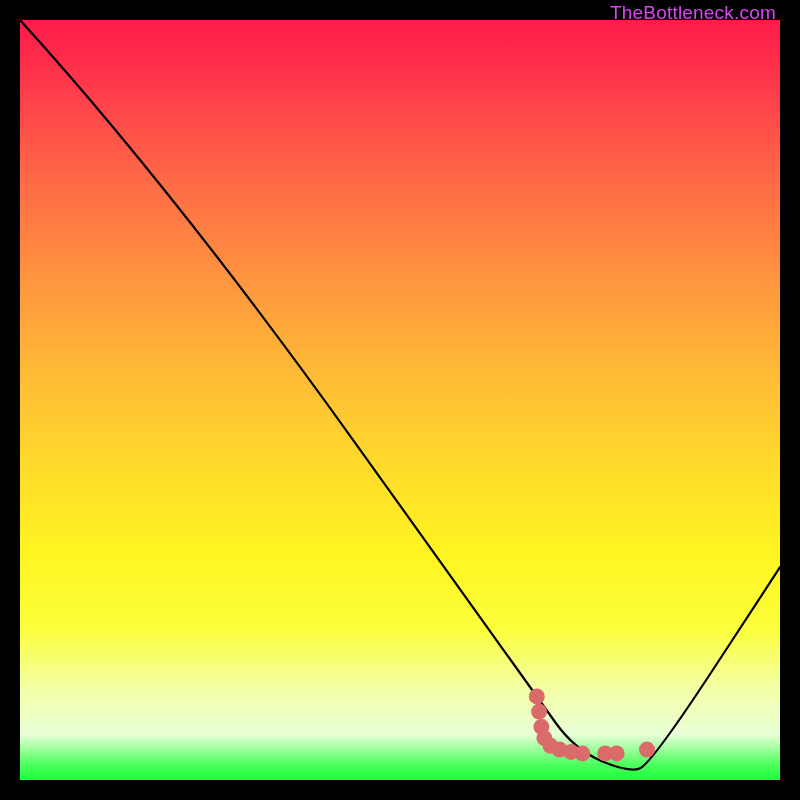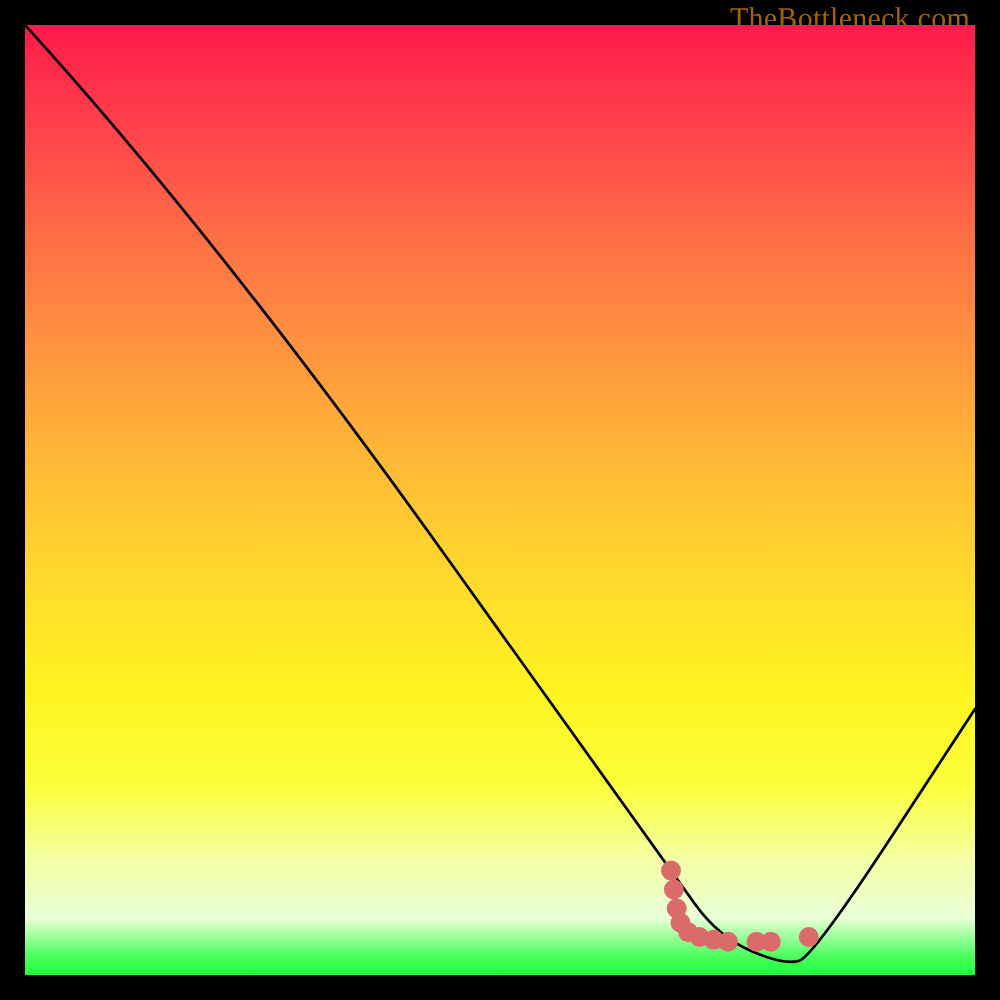--- a/index.html
+++ b/index.html
@@ -38,25 +38,24 @@
       #f3ffa6 88%,
       #e9ffd7 94%,
       #4cff5d 98%,
       #1aff39 100%
     );
   }
   .attribution {
     position: absolute;
     right: 24px;
     top: 2px;
-    color: #a16207;
-    font-size: 24px;
+    color: #d946ef;
+    font-size: 19px;
     font-weight: 500;
     letter-spacing: 0.2px;
-    font-family: Liberation Serif, serif;
   }
   svg.plot {
     position: absolute;
     left: 0;
     top: 0;
     width: 760px;
     height: 760px;
   }
 </style>
 </head>

